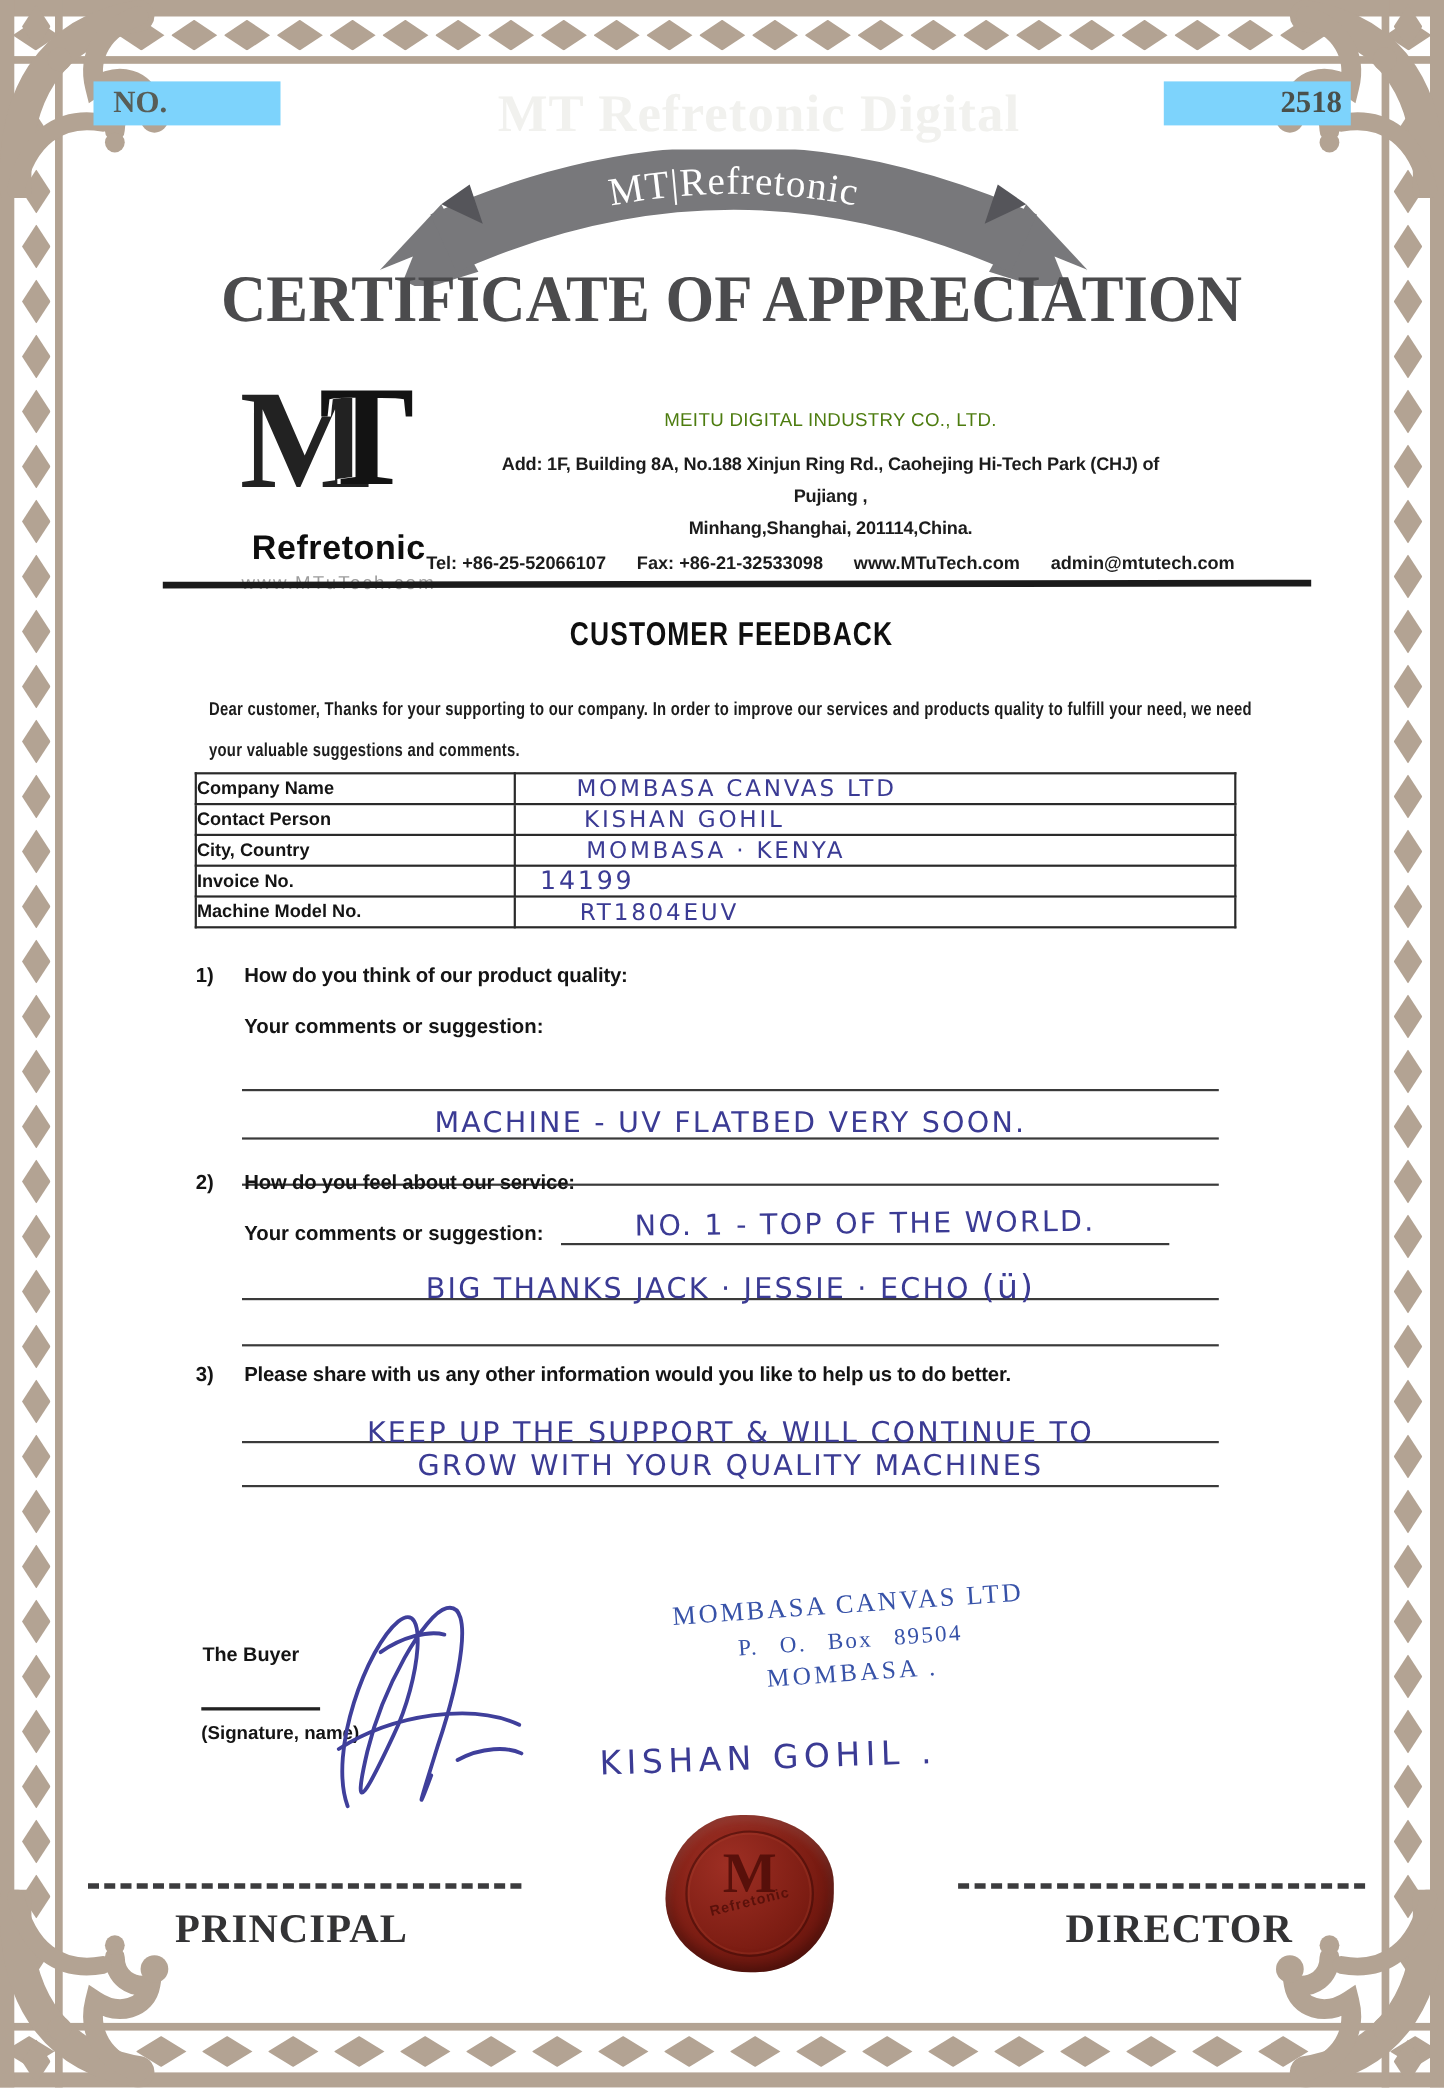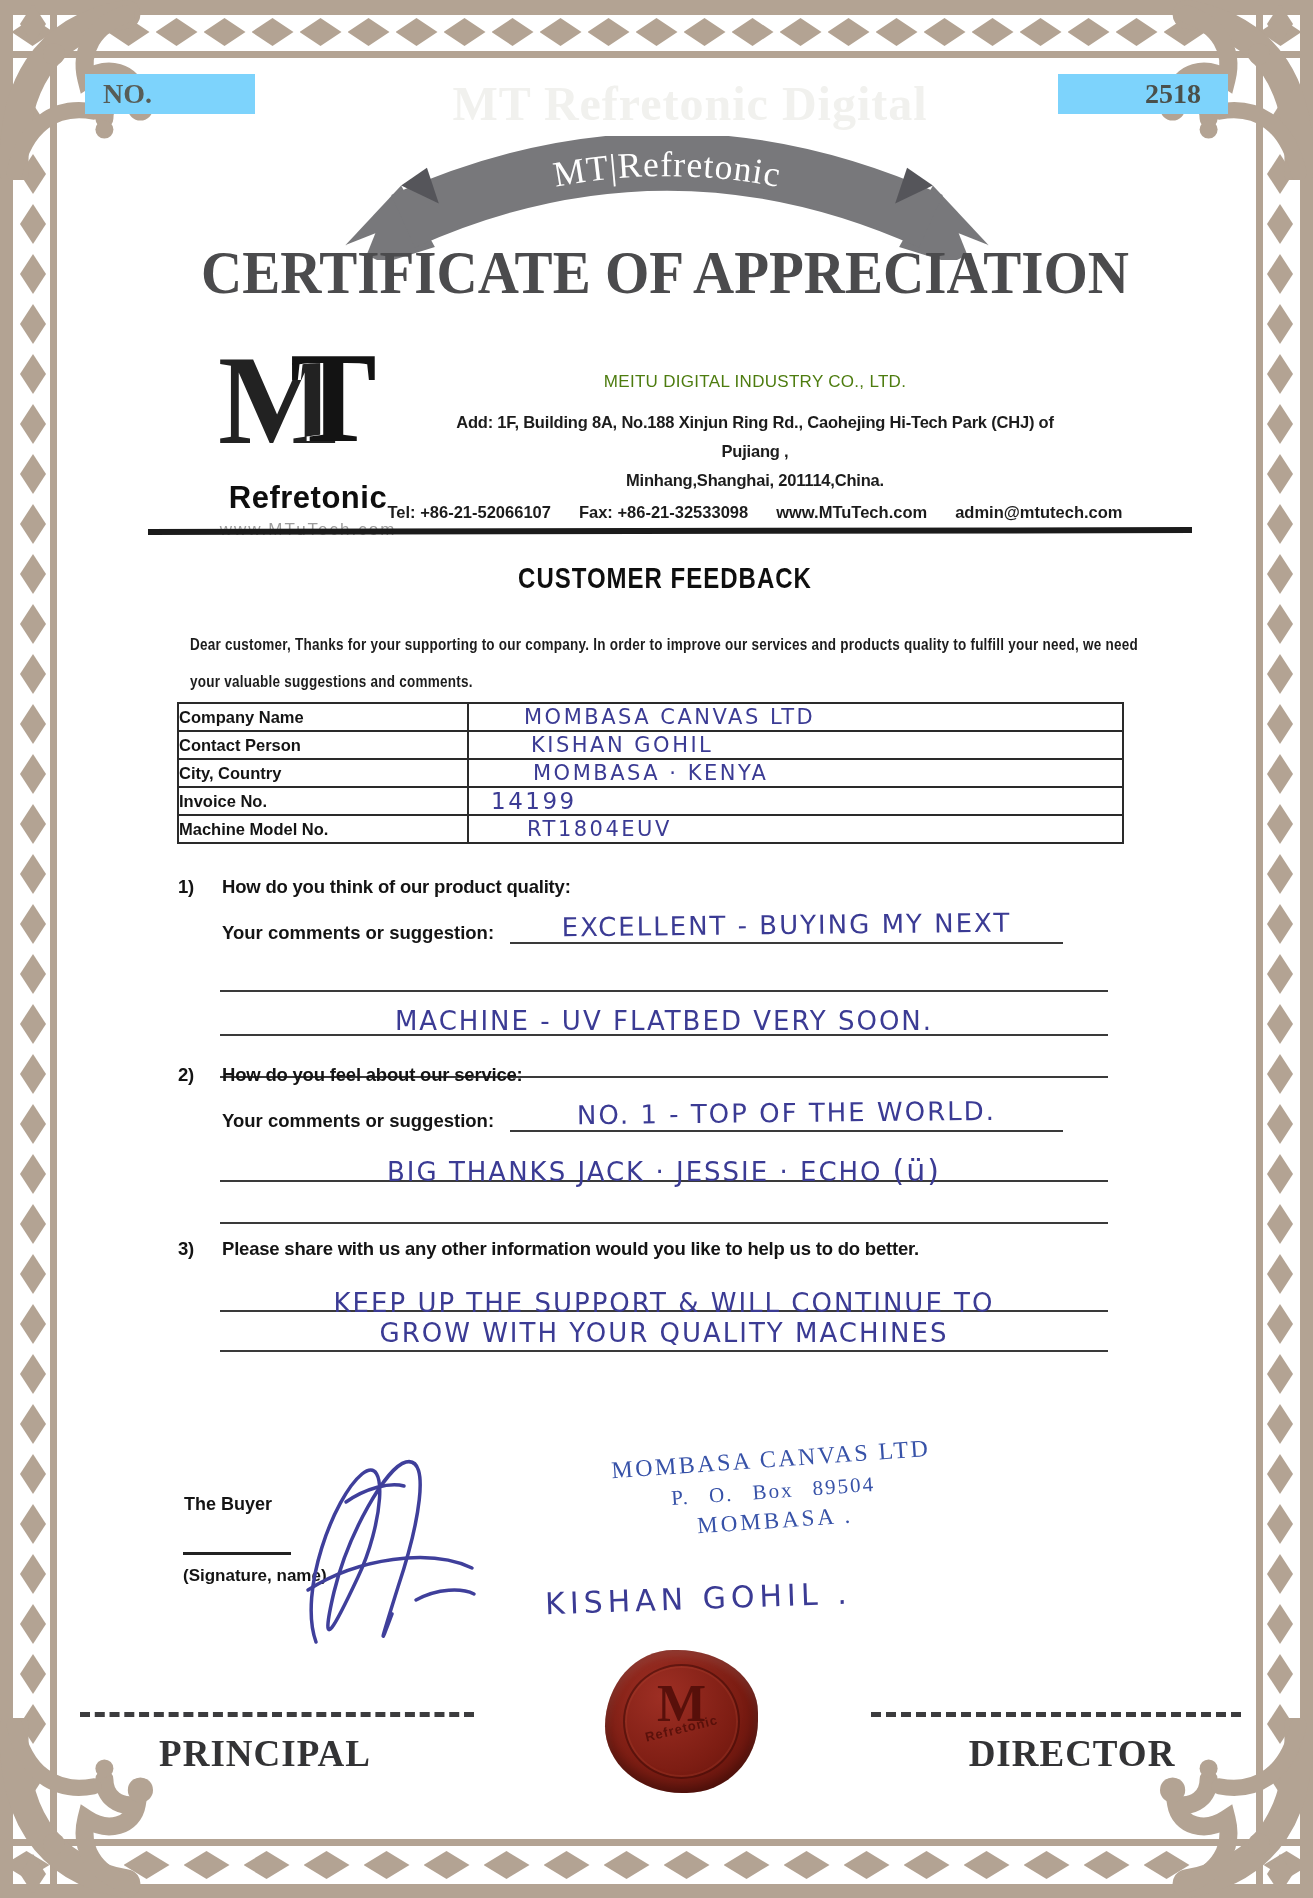--- a/index.html
+++ b/index.html
@@ -31,21 +31,21 @@
   .corner{position:absolute;width:180px;height:180px;z-index:3;}
   .c-tl{left:0;top:0;}
   .c-tr{left:1133px;top:0;transform:scaleX(-1);}
   .c-bl{left:0;top:1718px;transform:scaleY(-1);}
   .c-br{left:1133px;top:1718px;transform:scale(-1,-1);}
 
   
   .no-box,.serial-box{position:absolute;top:74px;height:40px;background:#7dd3fc;z-index:4;
       font-family:"Liberation Serif",serif;font-weight:bold;font-size:28px;line-height:40px;color:#575d57;}
   .no-box{left:85px;width:170px;padding-left:18px;box-sizing:border-box;}
-  .serial-box{left:1058px;width:170px;text-align:right;padding-right:27px;box-sizing:border-box;color:#4a504b;}
+  .serial-box{left:1058px;width:170px;text-align:right;padding-right:8px;box-sizing:border-box;color:#4a504b;}
 
   .watermark{position:absolute;left:320px;top:76px;width:740px;text-align:center;z-index:0;
       font-family:"Liberation Serif",serif;font-weight:bold;font-size:48px;color:#f1f1ee;letter-spacing:1px;white-space:nowrap;}
 
   .ribbon{position:absolute;left:339px;top:136px;width:656px;height:124px;z-index:2;}
 
   .title{position:absolute;left:140px;top:238px;width:1050px;text-align:center;z-index:2;
       font-family:"Liberation Serif",serif;font-weight:bold;font-size:57px;color:#4b4b4d;
       white-space:nowrap;transform:scaleY(1.06);transform-origin:center top;}
 
@@ -347,21 +347,21 @@
     <div class="logo-site">www.MTuTech.com</div>
   </div>
 
   <div class="company">
     <div class="co-name">MEITU DIGITAL INDUSTRY CO., LTD.</div>
     <div class="co-addr">
       <div>Add: 1F, Building 8A, No.188 Xinjun Ring Rd., Caohejing Hi-Tech Park (CHJ) of Pujiang ,</div>
       <div>Minhang,Shanghai, 201114,China.</div>
     </div>
     <div class="co-contact">
-      <span>Tel: +86-21-52066107</span>
+      <span>Tel: +86-25-52066107</span>
       <span>Fax: +86-21-32533098</span>
       <span>www.MTuTech.com</span>
       <span>admin@mtutech.com</span>
     </div>
   </div>
 
   <div class="divider"></div>
 
   <div class="fb-heading">CUSTOMER FEEDBACK</div>
 
@@ -392,23 +392,20 @@
   </tbody>
     </table>
 
   <div class="question q1">
     <div class="q-row">
       <span class="q-num">1)</span>
       <span>How do you think of our product quality:</span>
     </div>
     <div class="prompt-row">
       <span class="q-prompt">Your comments or suggestion:</span>
-      <span class="answer-line">
-        <span class="hw">EXCELLENT - BUYING MY NEXT</span>
-      </span>
     </div>
     <div class="rule r-a"></div>
     <div class="rule r-b">
       <span class="hw t-above">MACHINE - UV FLATBED VERY SOON.</span>
     </div>
     <div class="rule r-c"></div>
   </div>
 
   <div class="question q2">
     <div class="q-row">

